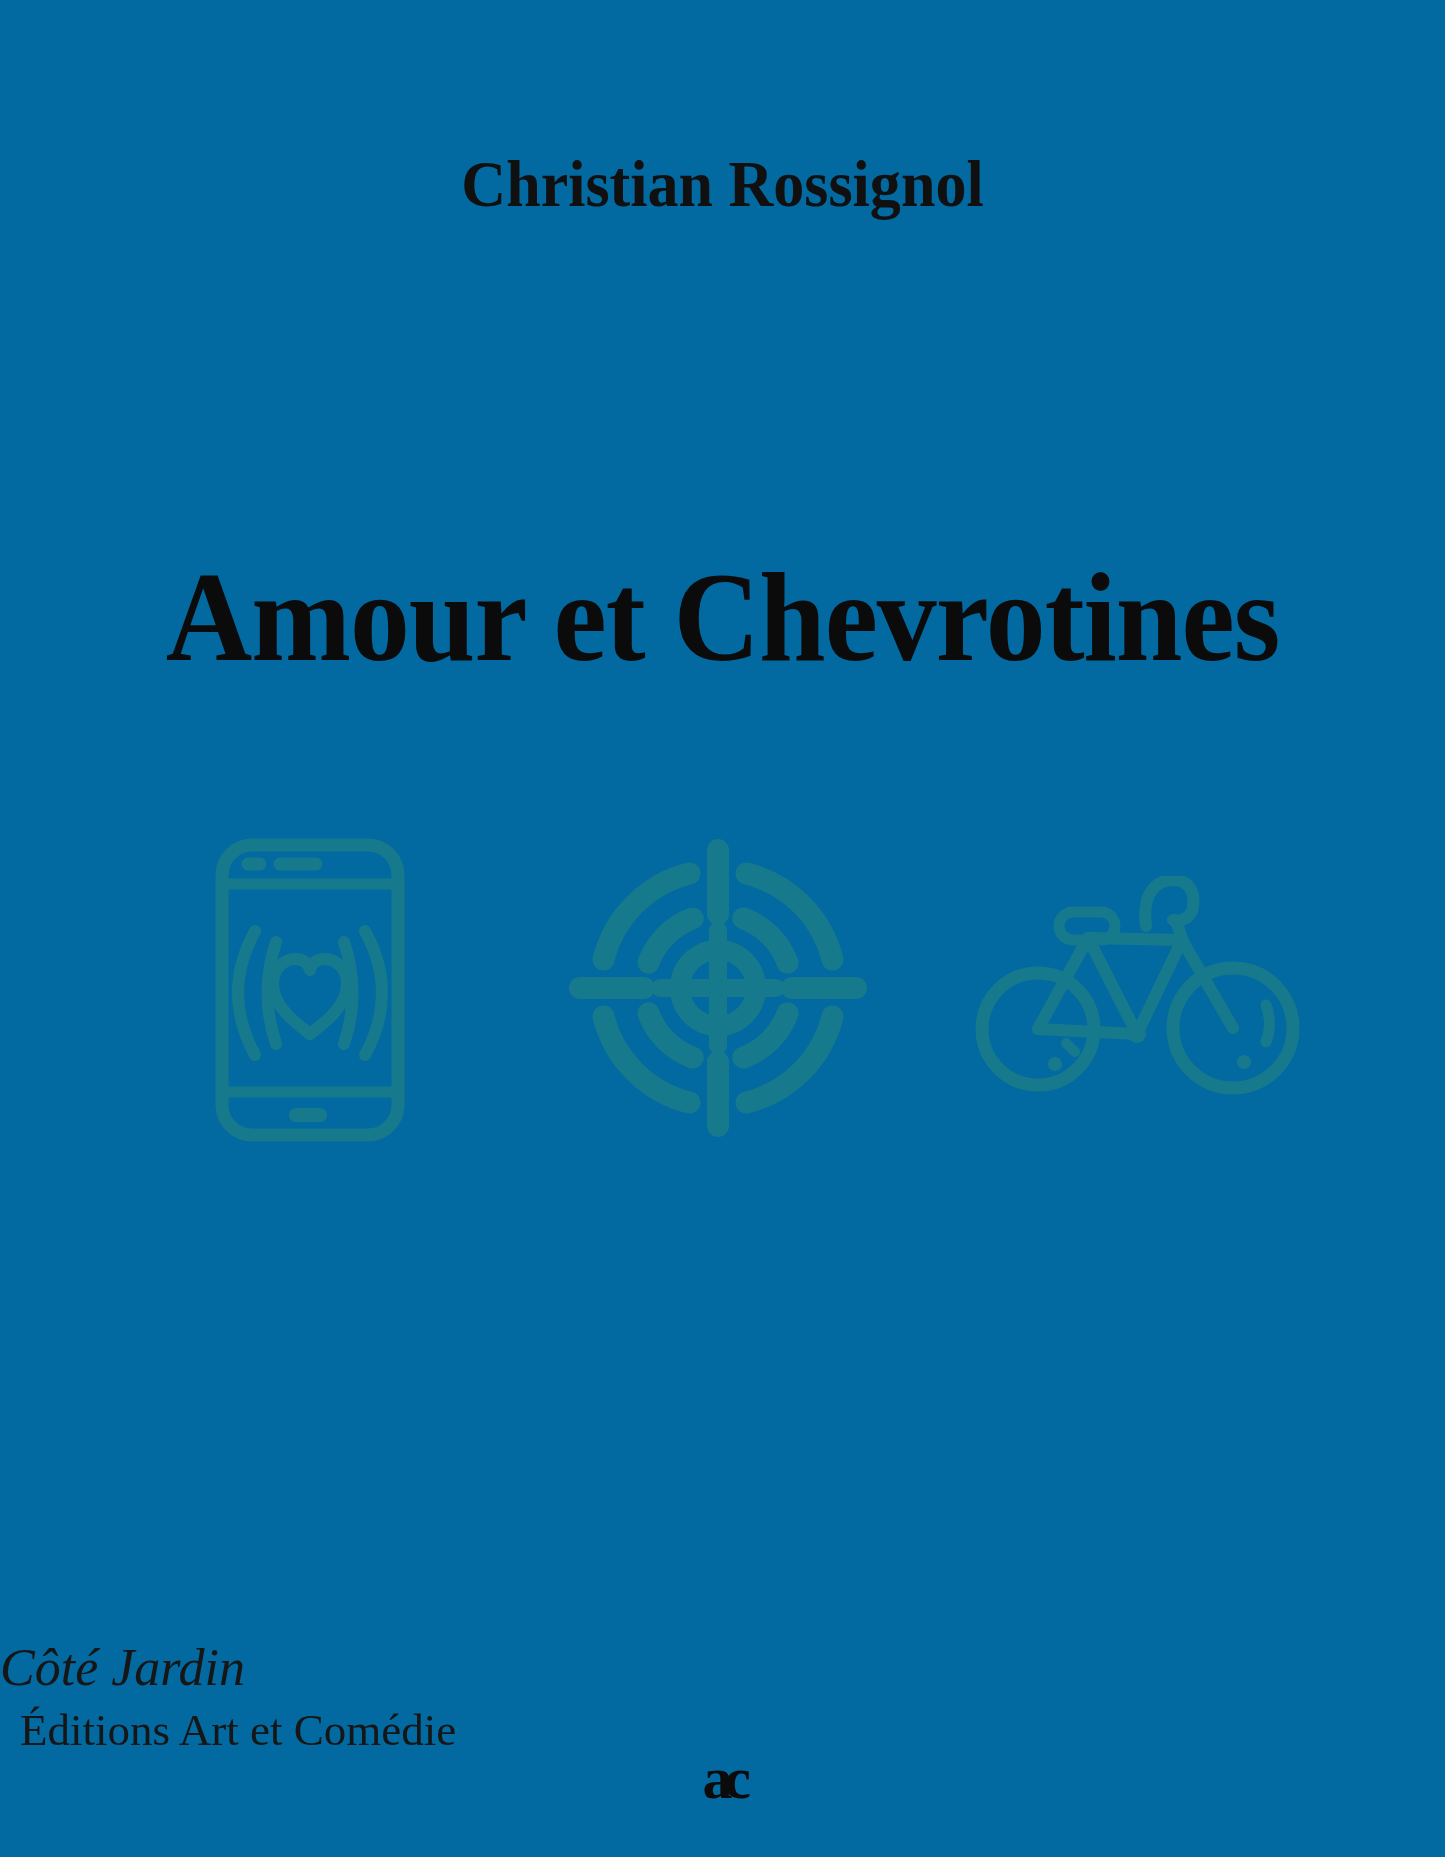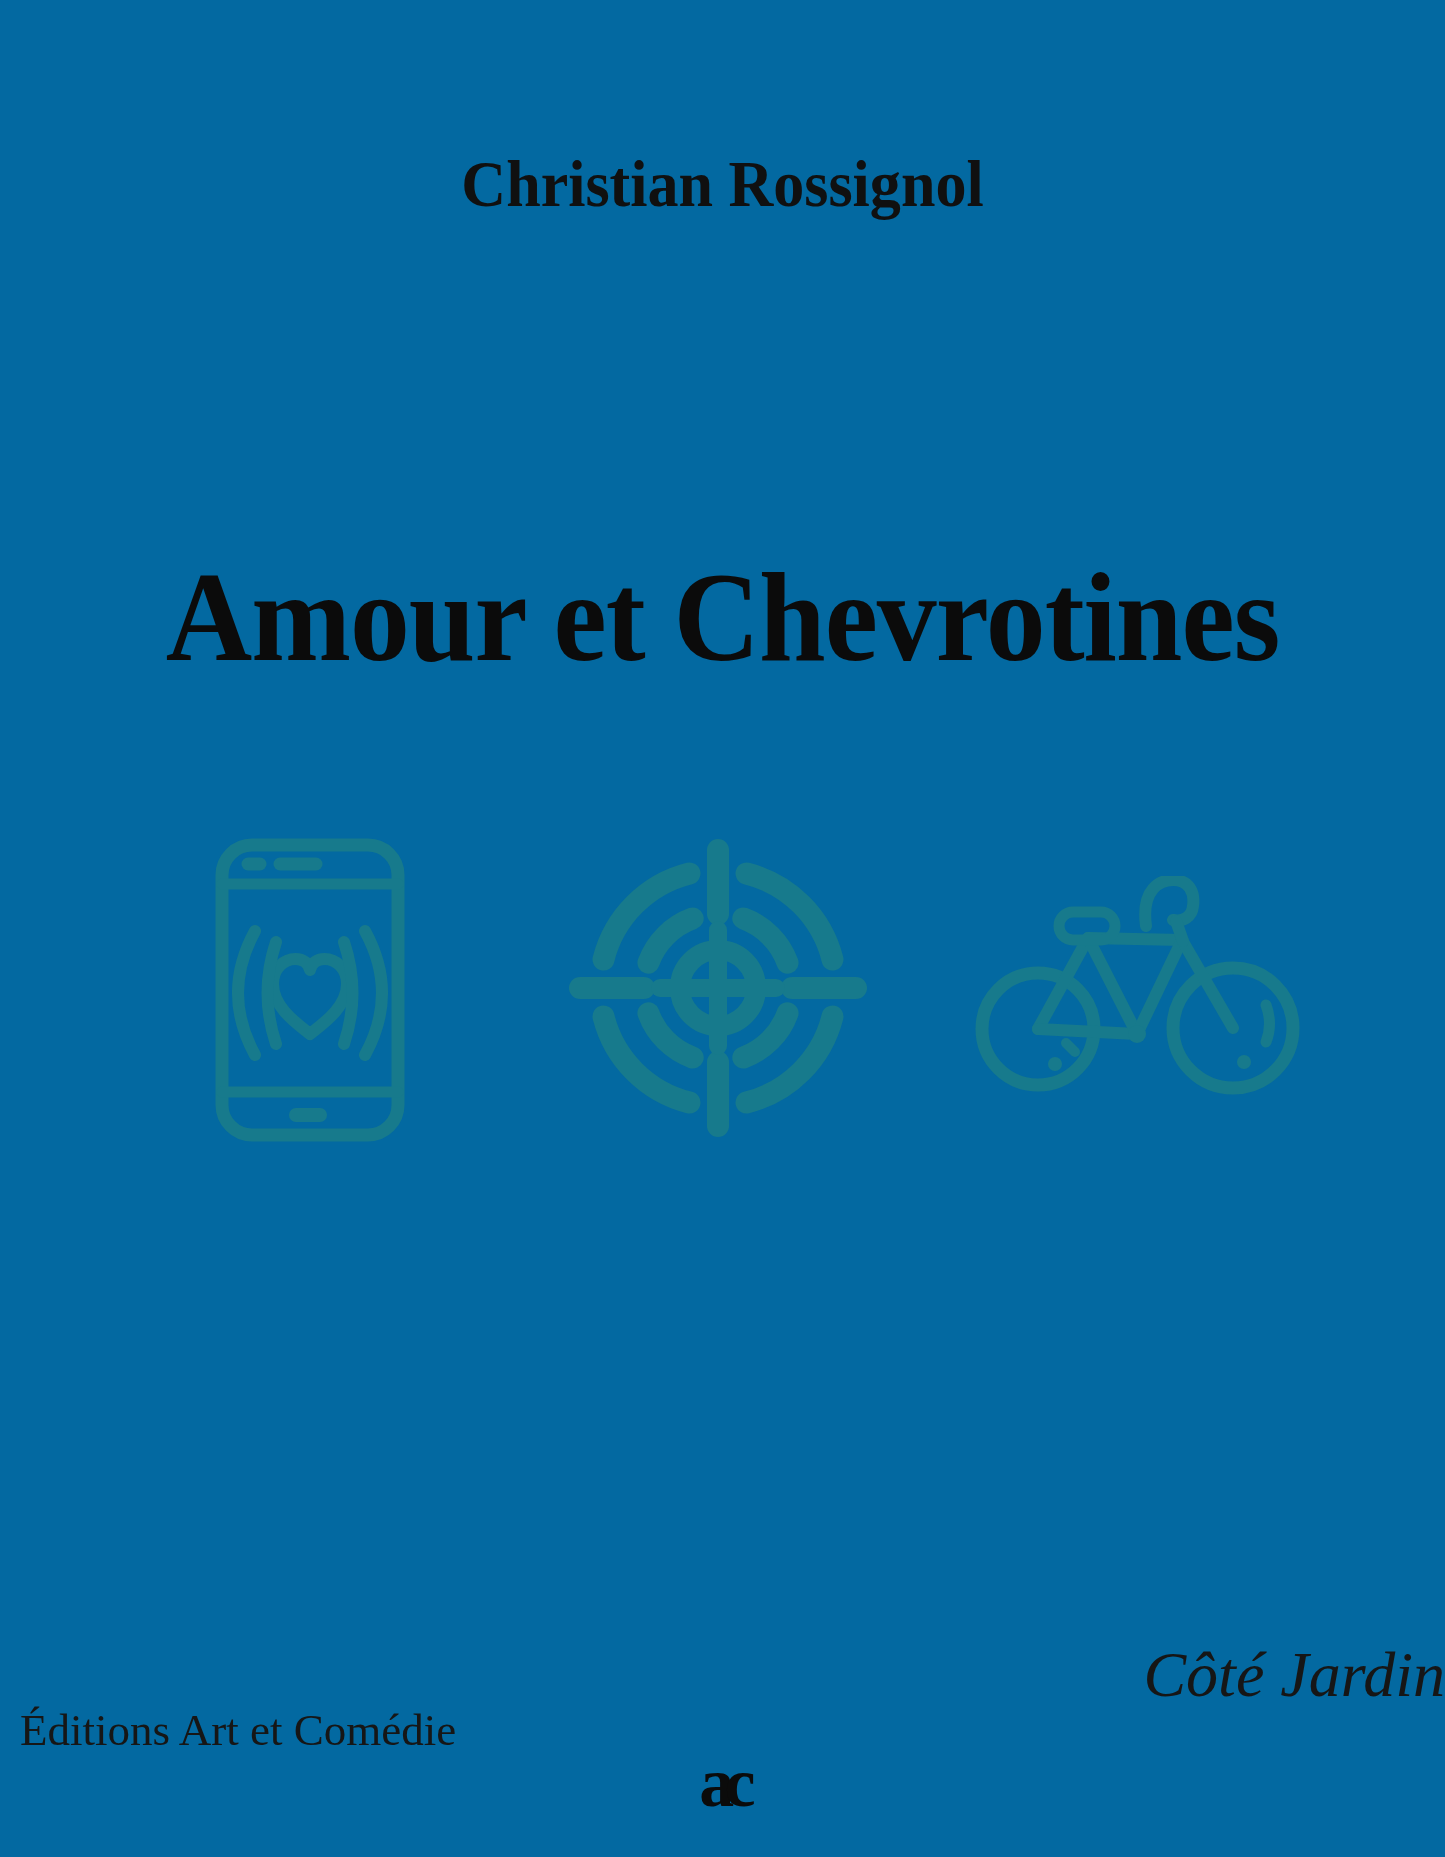--- a/index.html
+++ b/index.html
@@ -48,22 +48,22 @@
   }
   .icon-phone  { left: 215px; top: 838px; width: 190px; height: 304px; }
   .icon-target { left: 568px; top: 838px; width: 300px; height: 300px; }
   .icon-bike   { left: 975px; top: 876px; width: 330px; height: 224px; }
 
   .collection {
     position: absolute;
     top: 1638px;
     left: 0;
     width: 100%;
-    text-align: right;
-    font-size: 64px;
+    text-align: left;
+    font-size: 52px;
     font-style: italic;
     font-weight: normal;
     color: #161616;
     white-space: nowrap;
   }
   .publisher {
     position: absolute;
     top: 1704px;
     left: 0;
     width: 100%;
@@ -71,21 +71,21 @@
     color: #161616;
     white-space: nowrap;
     padding-left: 20px;
   }
   .logo-ac {
     position: absolute;
     top: 1748px;
     left: 0;
     width: 100%;
     text-align: center;
-    font-size: 70px;
+    font-size: 60px;
     font-weight: bold;
     letter-spacing: -0.14em;
     color: #0b0b0b;
     line-height: 1.0;
     white-space: nowrap;
   }
 </style>
 </head>
 <body>
 

